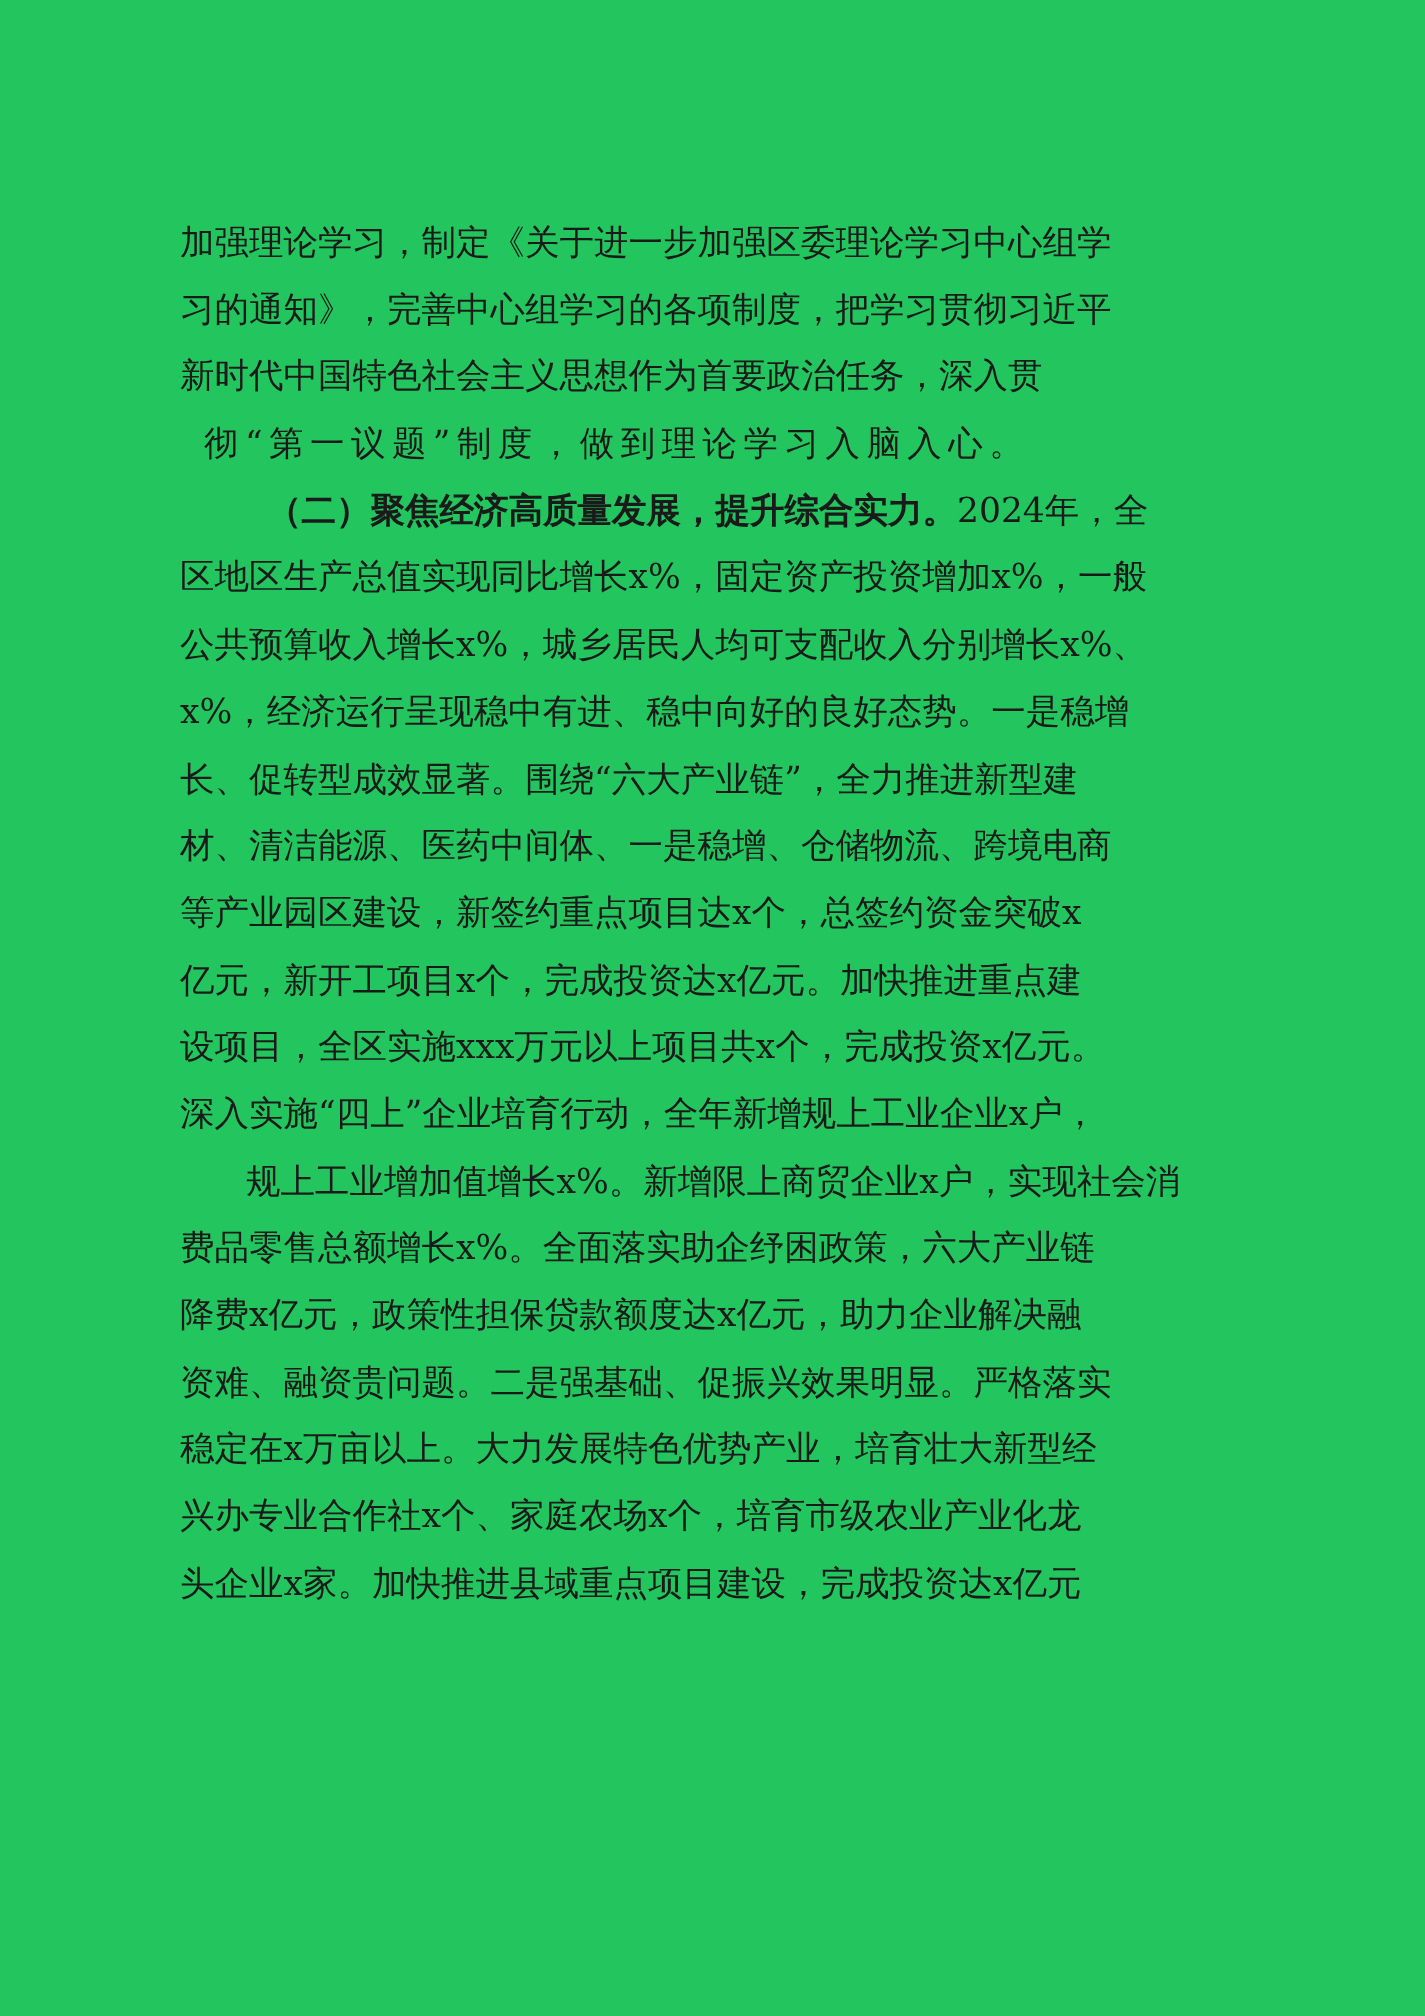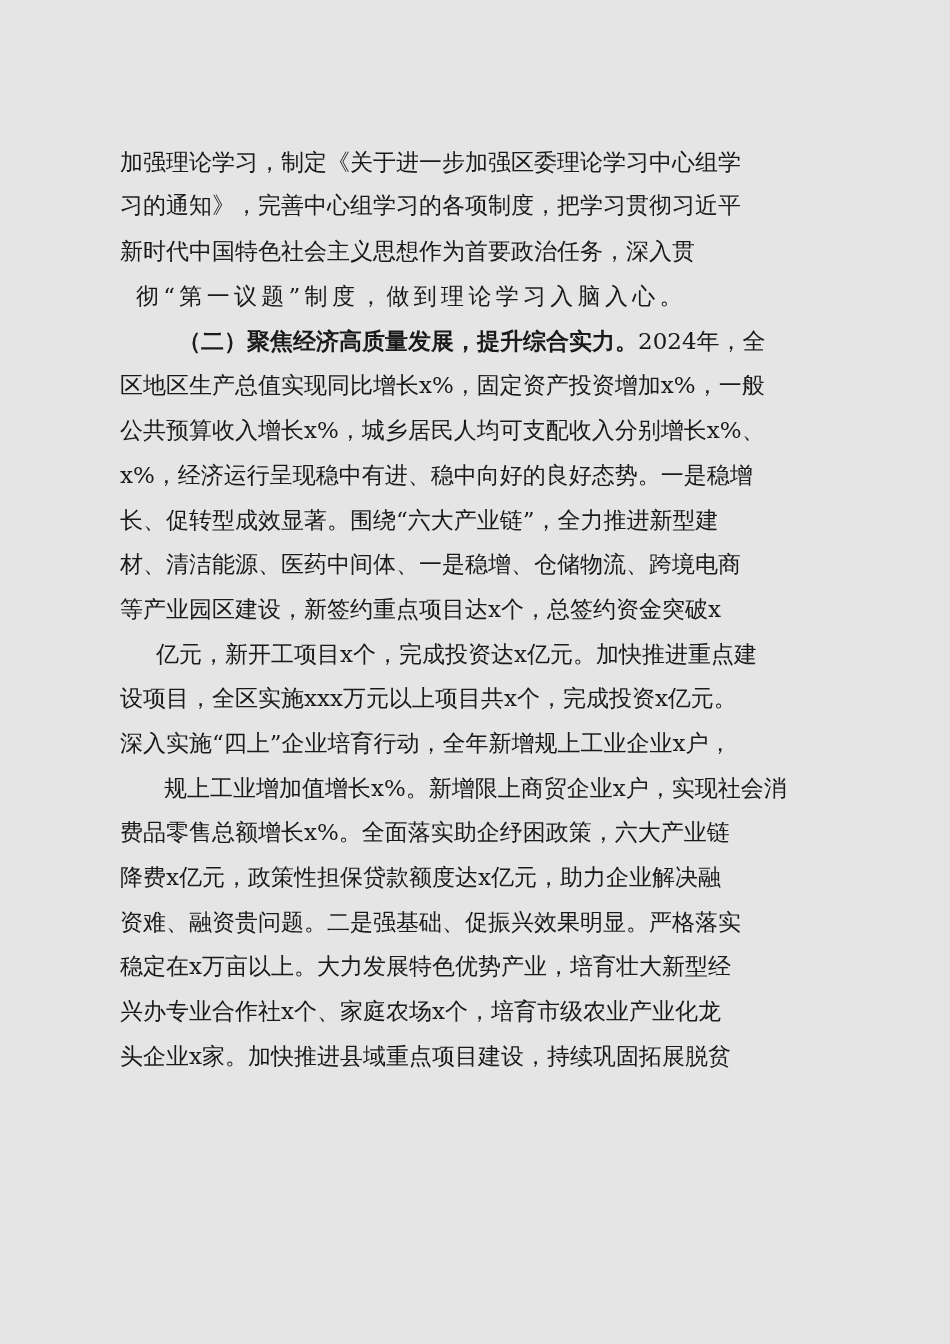--- a/index.html
+++ b/index.html
@@ -12,21 +12,21 @@
     height: 1344px;
     position: relative;
     overflow: hidden;
     font-family: "DejaVu Serif", "Liberation Serif", serif;
     color: #1a1a1a;
   }
   .page {
     position: absolute;
     left: 0; top: 0;
     width: 950px; height: 1344px;
-    background: #e5e5e5;
+    background: #22c55e;
   }
   .text-block {
     position: absolute;
     left: 120px;
     top: 140px;
     width: 706px;
   }
   .line {
     height: 44.7px;
     line-height: 44.7px;
@@ -49,39 +49,39 @@
   }
 </style>
 </head>
 <body>
 
 <div class="page">
   <div class="text-block">
 
     <div>
       <div class="line" style="text-align-last: left; letter-spacing: 0px;">加强理论学习，制定《关于进一步加强区委理论学习中心组学</div>
-      <div class="line" style="text-align-last: left; letter-spacing: 0px; font-family: Liberation Mono, monospace;">习的通知》，完善中心组学习的各项制度，把学习贯彻习近平</div>
+      <div class="line" style="text-align-last: left; letter-spacing: 0px;">习的通知》，完善中心组学习的各项制度，把学习贯彻习近平</div>
       <div class="line" style="text-align-last: left; letter-spacing: 0px;">新时代中国特色社会主义思想作为首要政治任务，深入贯</div>
       <div class="line last">彻“第一议题”制度，做到理论学习入脑入心。</div>
     </div>
 
     <div>
       <div class="line indent" style="text-align-last: left; letter-spacing: 0px;"><span class="heading">（二）聚焦经济高质量发展，提升综合实力。</span><span>2024年，全</span></div>
       <div class="line" style="text-align-last: left; letter-spacing: 0px;">区地区生产总值实现同比增长x%，固定资产投资增加x%，一般</div>
       <div class="line" style="text-align-last: left; letter-spacing: 0px;">公共预算收入增长x%，城乡居民人均可支配收入分别增长x%、</div>
       <div class="line" style="text-align-last: left; letter-spacing: 0px;">x%，经济运行呈现稳中有进、稳中向好的良好态势。一是稳增</div>
       <div class="line" style="text-align-last: left; letter-spacing: 0px;">长、促转型成效显著。围绕“六大产业链”，全力推进新型建</div>
       <div class="line" style="text-align-last: left; letter-spacing: 0px;">材、清洁能源、医药中间体、一是稳增、仓储物流、跨境电商</div>
       <div class="line" style="text-align-last: left; letter-spacing: 0px;">等产业园区建设，新签约重点项目达x个，总签约资金突破x</div>
-      <div class="line" style="text-align-last: left; letter-spacing: 0px; margin-left: 36px;">亿元，新开工项目x个，完成投资达x亿元。加快推进重点建</div>
+      <div class="line" style="text-align-last: left; letter-spacing: 0px;">亿元，新开工项目x个，完成投资达x亿元。加快推进重点建</div>
       <div class="line" style="text-align-last: left; letter-spacing: 0px;">设项目，全区实施xxx万元以上项目共x个，完成投资x亿元。</div>
       <div class="line" style="text-align-last: left; letter-spacing: 0px;">深入实施“四上”企业培育行动，全年新增规上工业企业x户，</div>
       <div class="line" style="text-align-last: left; letter-spacing: 0px; margin-left: 44px;">规上工业增加值增长x%。新增限上商贸企业x户，实现社会消</div>
       <div class="line" style="text-align-last: left; letter-spacing: 0px;">费品零售总额增长x%。全面落实助企纾困政策，六大产业链</div>
       <div class="line" style="text-align-last: left; letter-spacing: 0px;">降费x亿元，政策性担保贷款额度达x亿元，助力企业解决融</div>
       <div class="line" style="text-align-last: left; letter-spacing: 0px;">资难、融资贵问题。二是强基础、促振兴效果明显。严格落实</div>
       <div class="line" style="text-align-last: left; letter-spacing: 0px;">稳定在x万亩以上。大力发展特色优势产业，培育壮大新型经</div>
       <div class="line" style="text-align-last: left; letter-spacing: 0px;">兴办专业合作社x个、家庭农场x个，培育市级农业产业化龙</div>
-      <div class="line" style="text-align-last: left; letter-spacing: 0px;">头企业x家。加快推进县域重点项目建设，持续巩固拓展脱贫</div>
+      <div class="line" style="text-align-last: left; letter-spacing: 0px;">头企业x家。加快推进县域重点项目建设，完成投资达x亿元</div>
     </div>
 
   </div>
 </div>
 
 </body></html>

